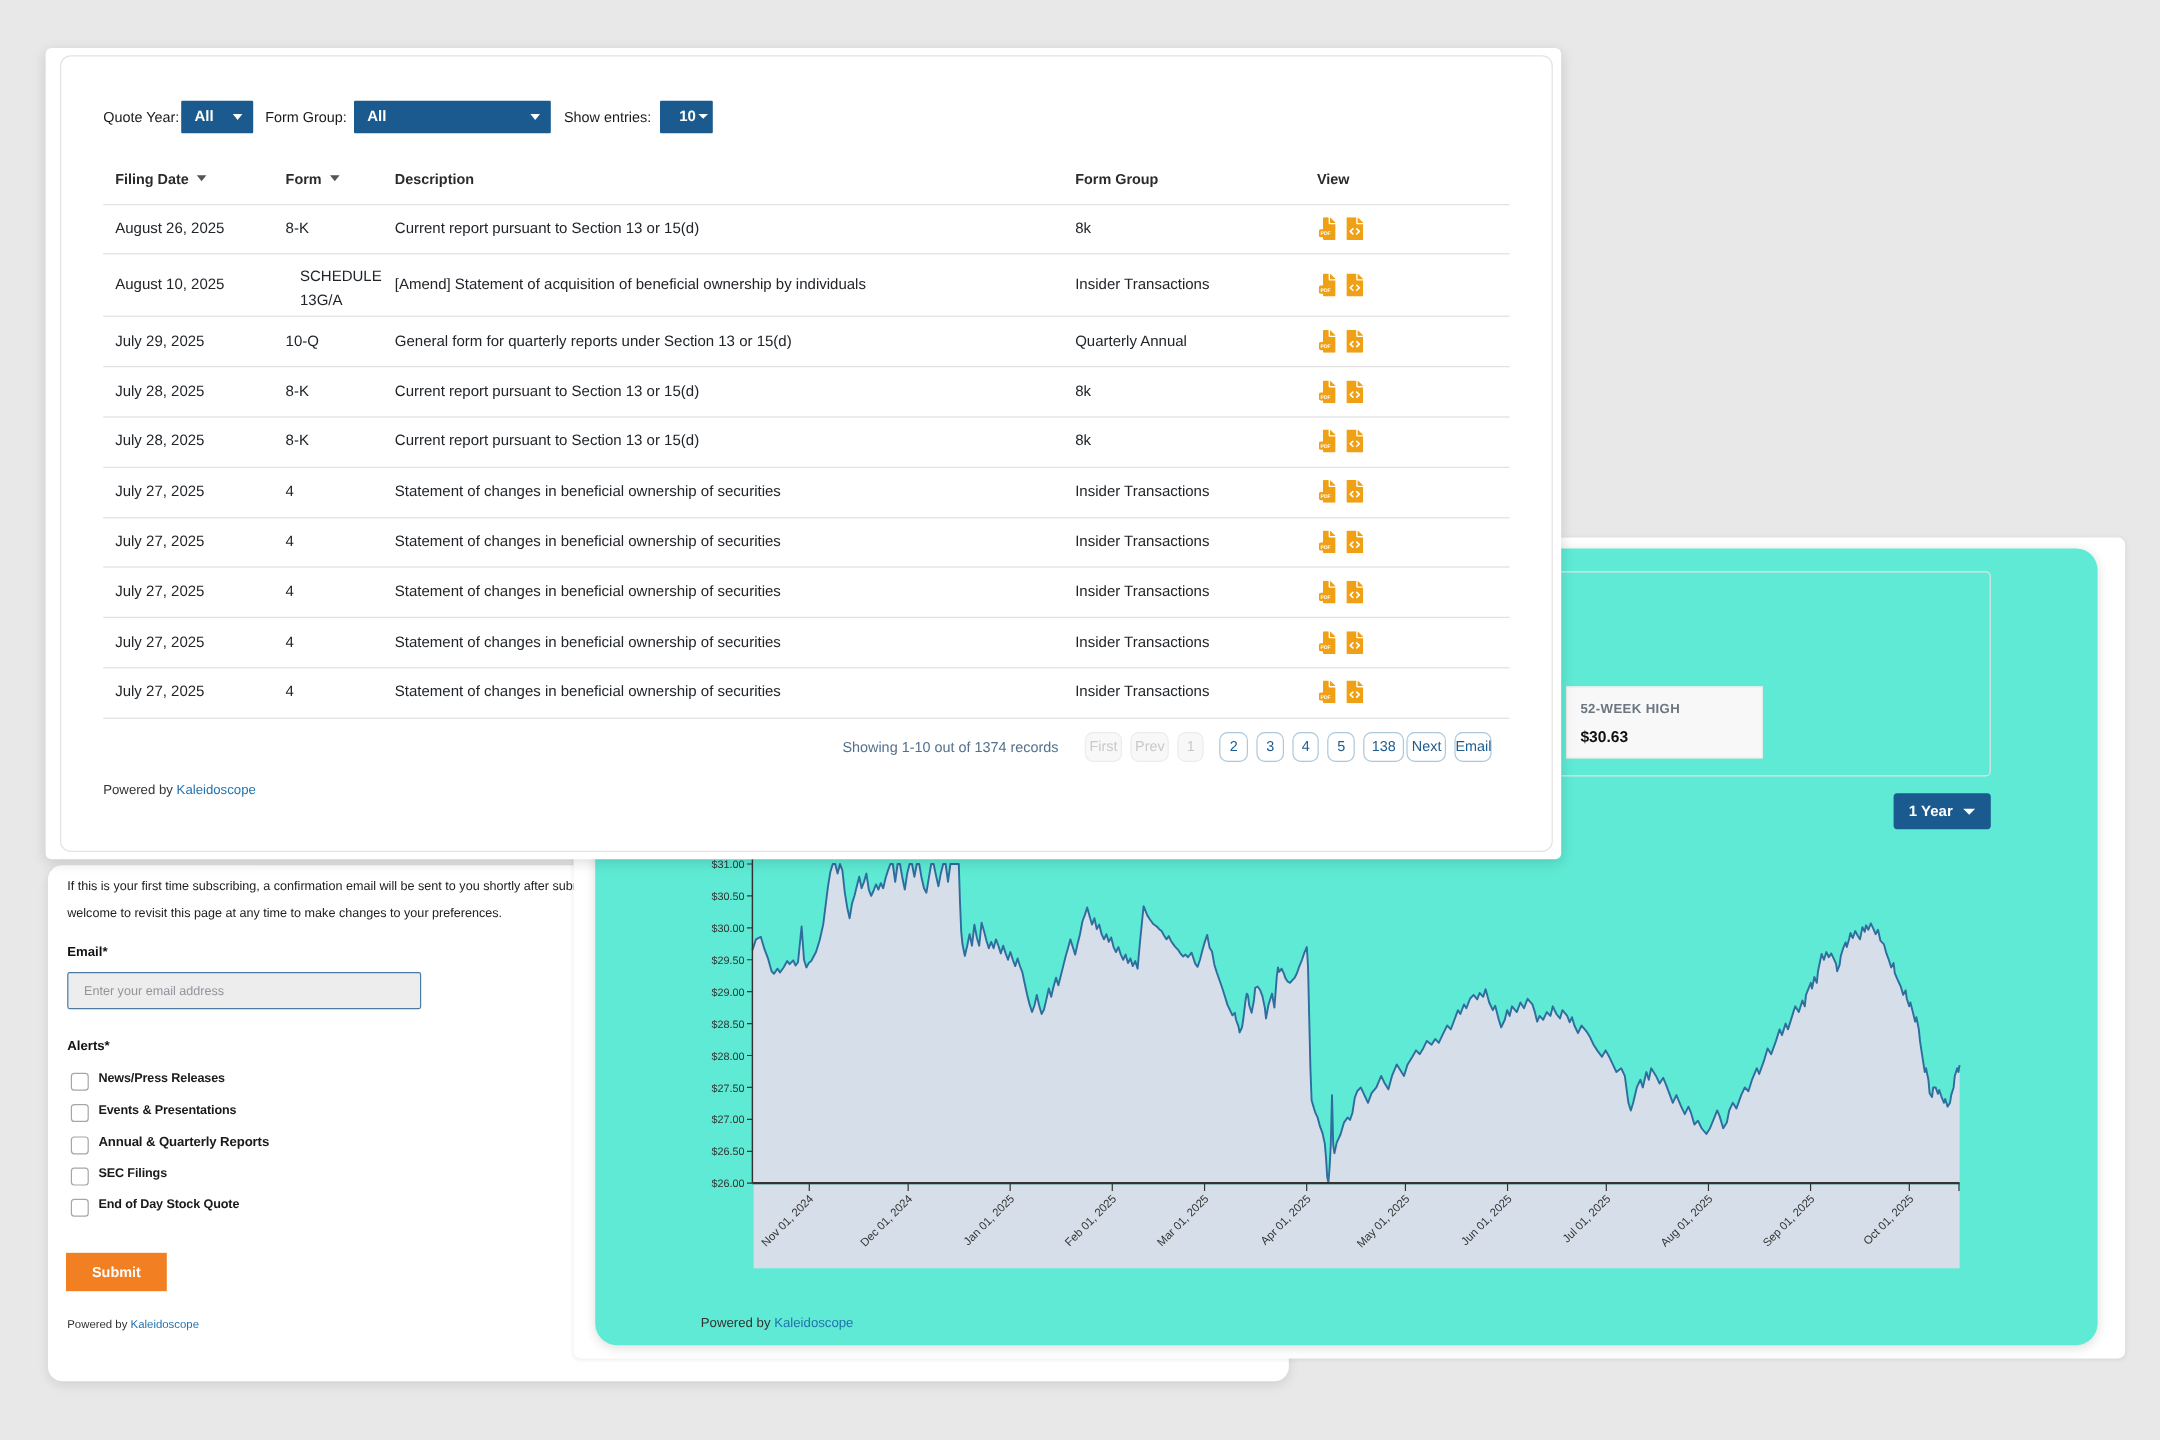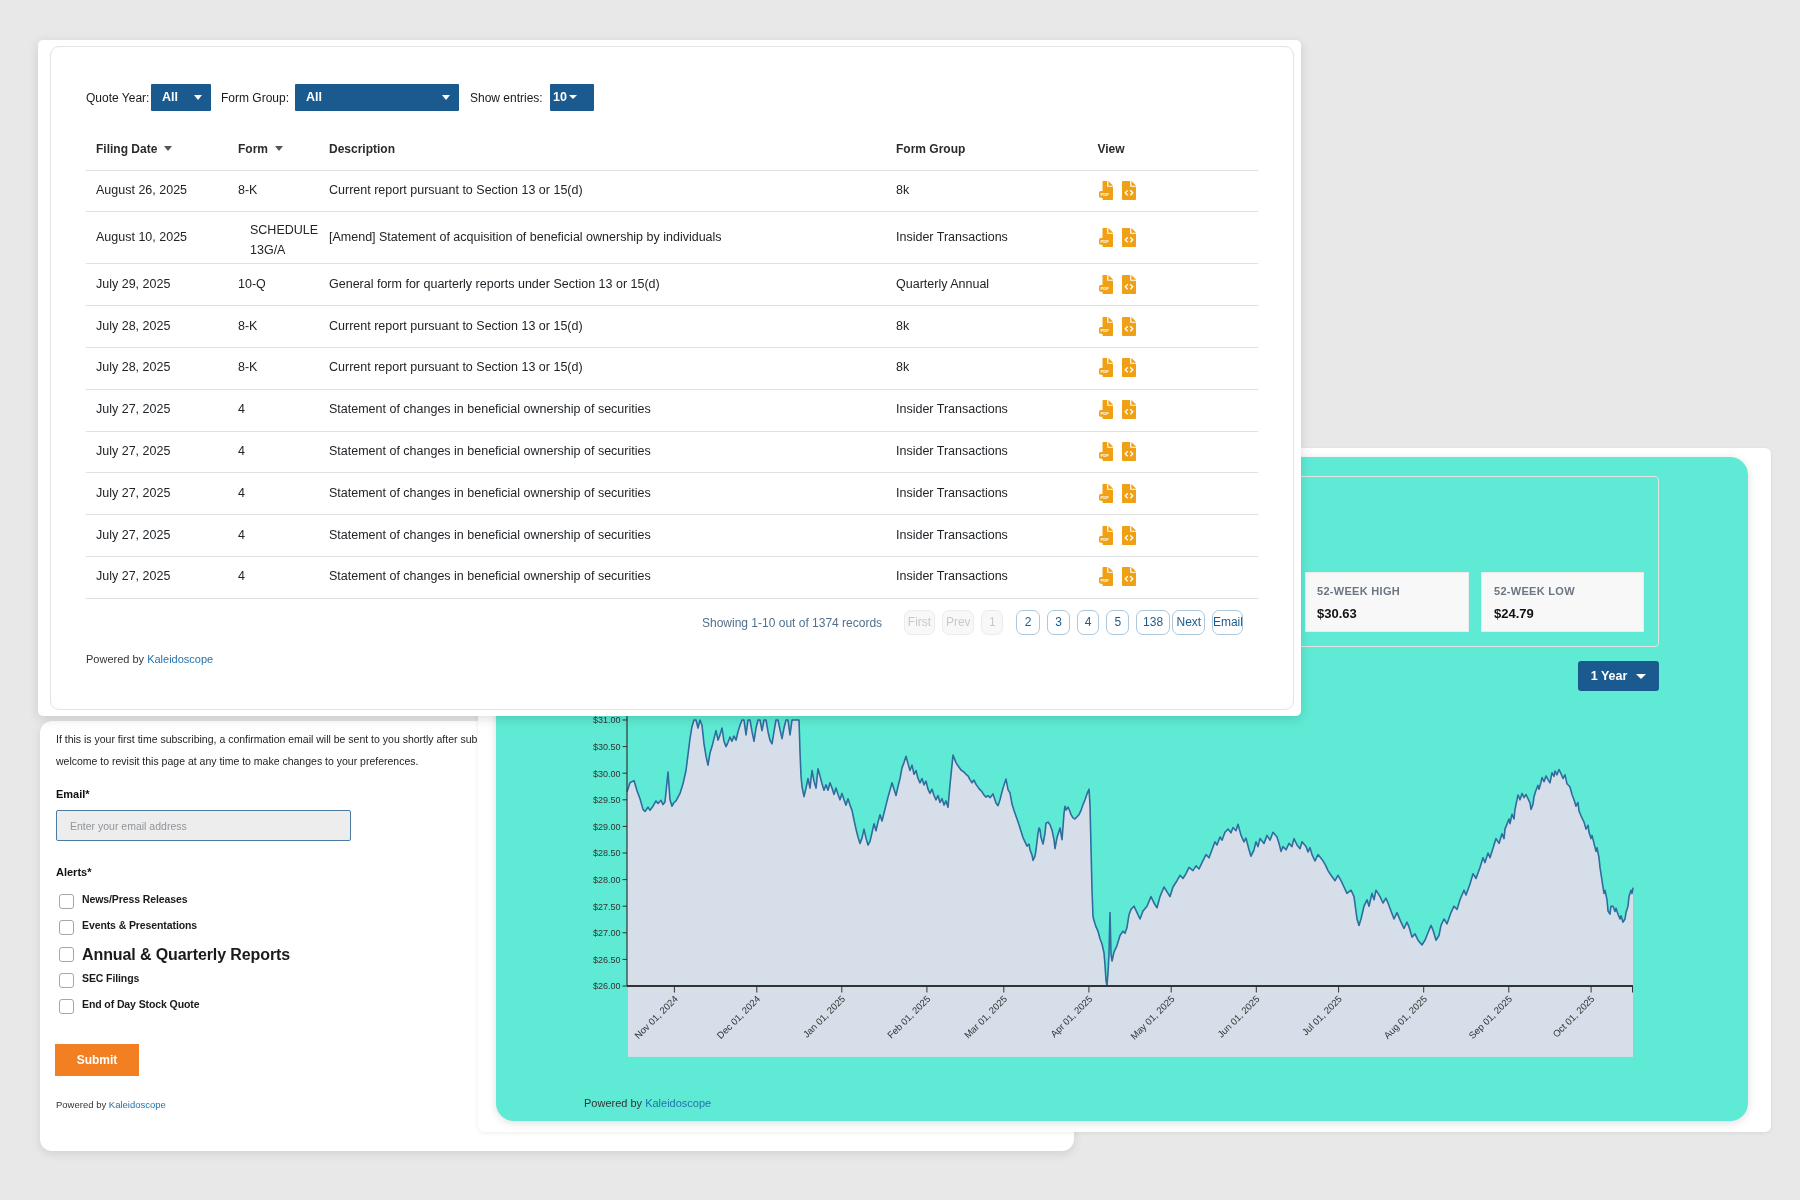--- a/index.html
+++ b/index.html
@@ -14,38 +14,34 @@
 <div style="position:absolute;left:40px;top:721px;width:1034px;height:430px;background:#fff;border-radius:12px;box-shadow:0 3px 10px rgba(0,0,0,0.10);z-index:10">
   <div style="position:absolute;left:16px;top:6.5px;font-size:10.5px;color:#222;line-height:22.4px;white-space:nowrap">If this is your first time subscribing, a confirmation email will be sent to you shortly after submitting. You are<br>welcome to revisit this page at any time to make changes to your preferences.</div>
   <div style="position:absolute;left:16px;top:67px;font-size:11px;font-weight:bold;color:#111">Email*</div>
   <div style="position:absolute;left:16px;top:89px;width:295px;height:31px;background:#ededed;border:1.5px solid #4d7aa3;border-radius:2px;display:flex;align-items:center;padding-left:13px;font-size:10.5px;color:#8f959b">Enter your email address</div>
   <div style="position:absolute;left:16px;top:145px;font-size:11px;font-weight:bold;color:#111">Alerts*</div>
   <div style="position:absolute;left:18.5px;top:172.8px;width:15px;height:15px;border:1.5px solid #a6a6a6;border-radius:3px;background:#fff"></div>
     <div style="position:absolute;left:42px;top:171.8px;font-size:10.5px;font-weight:bold;color:#1a1a1a;letter-spacing:-0.1px">News/Press Releases</div>
     <div style="position:absolute;left:18.5px;top:199.2px;width:15px;height:15px;border:1.5px solid #a6a6a6;border-radius:3px;background:#fff"></div>
     <div style="position:absolute;left:42px;top:198.2px;font-size:10.5px;font-weight:bold;color:#1a1a1a;letter-spacing:-0.1px">Events &amp; Presentations</div>
     <div style="position:absolute;left:18.5px;top:225.6px;width:15px;height:15px;border:1.5px solid #a6a6a6;border-radius:3px;background:#fff"></div>
-    <div style="position:absolute;left:42px;top:224.6px;font-size:16px;font-weight:bold;color:#1a1a1a;letter-spacing:-0.1px">Annual &amp; Quarterly Reports</div>
+    <div style="position:absolute;left:42px;top:224.6px;font-size:11px;font-weight:bold;color:#1a1a1a;letter-spacing:-0.1px">Annual &amp; Quarterly Reports</div>
     <div style="position:absolute;left:18.5px;top:252.0px;width:15px;height:15px;border:1.5px solid #a6a6a6;border-radius:3px;background:#fff"></div>
     <div style="position:absolute;left:42px;top:251.0px;font-size:10.5px;font-weight:bold;color:#1a1a1a;letter-spacing:-0.1px">SEC Filings</div>
     <div style="position:absolute;left:18.5px;top:278.4px;width:15px;height:15px;border:1.5px solid #a6a6a6;border-radius:3px;background:#fff"></div>
     <div style="position:absolute;left:42px;top:277.4px;font-size:10.5px;font-weight:bold;color:#1a1a1a;letter-spacing:-0.1px">End of Day Stock Quote</div>
   <div style="position:absolute;left:15px;top:323px;width:84px;height:32px;background:#f28022;color:#fff;font-weight:bold;font-size:12px;display:flex;align-items:center;justify-content:center">Submit</div>
   <div style="position:absolute;left:16px;top:378px;font-size:9.5px;color:#333">Powered by <span style="color:#2373ae">Kaleidoscope</span></div>
 </div>
 <div style="position:absolute;left:478px;top:448px;width:1293px;height:684px;background:#fff;border-radius:6px;box-shadow:0 1px 4px rgba(0,0,0,0.07);z-index:20"></div>
 <div style="position:absolute;left:496px;top:457px;width:1252px;height:664px;background:#5eead4;border-radius:18px;box-shadow:0 2px 9px rgba(0,0,0,0.13);z-index:25">
   <div style="position:absolute;left:14px;top:19px;width:1149px;height:171px;border:1px solid #e4e4e4;border-radius:4px"></div>
   <div style="position:absolute;left:809px;top:115px;width:164px;height:60px;background:#f8f8f8;border:1px solid #ebebeb">
     <div style="position:absolute;left:11px;top:11.5px;font-size:11px;font-weight:bold;color:#6b7681;letter-spacing:0.3px">52-WEEK HIGH</div>
     <div style="position:absolute;left:11px;top:33px;font-size:13px;font-weight:bold;color:#111">$30.63</div>
-  </div>
-  <div style="position:absolute;left:985px;top:115px;width:163px;height:60px;background:#f8f8f8;border:1px solid #ebebeb">
-    <div style="position:absolute;left:12px;top:11.5px;font-size:11px;font-weight:bold;color:#6b7681;letter-spacing:0.3px">52-WEEK LOW</div>
-    <div style="position:absolute;left:12px;top:33px;font-size:13px;font-weight:bold;color:#111">$24.79</div>
   </div>
   <div style="position:absolute;left:1082px;top:204px;width:81px;height:30px;background:#1a5a8e;border-radius:3px;color:#fff;font-weight:bold;font-size:12.5px;display:flex;align-items:center;justify-content:center;gap:9px">
       <span>1 Year</span>
       <span style="display:inline-block;width:0;height:0;border-left:5px solid transparent;border-right:5px solid transparent;border-top:5.5px solid #fff"></span>
     </div>
   <svg width="1252" height="664" viewBox="496 457 1252 664" style="position:absolute;left:0;top:0">
 <rect x="628" y="986.9" width="1005" height="70" fill="#d6dfe9"></rect>
 <path d="M627 791.8 L630 782.8 L634 780.6 L637 790.8 L640 798.7 L643 809.4 L645 811.5 L648 807.2 L650 810.4 L653 806.2 L656 800.9 L658 803.5 L661 800.3 L663 804.6 L665 801.9 L668 772.1 L670 799.8 L672 806.2 L674 802.5 L676 800.9 L678 797.1 L680 793.4 L683 783.8 L686 770.5 L688 754.6 L690 738.6 L692 726.4 L694 720.0 L696 720.0 L698 728.0 L700 720.0 L702 725.3 L704 743.9 L706 756.2 L708 765.2 L710 753.0 L712 746.6 L714 738.6 L716 730.6 L718 740.2 L720 734.9 L722 728.0 L724 741.3 L726 746.6 L728 742.3 L730 737.0 L732 741.3 L734 736.0 L736 740.2 L738 731.7 L740 725.3 L742 720.0 L744 720.0 L746 734.9 L748 720.0 L750 720.0 L752 731.7 L754 741.3 L756 728.0 L758 720.0 L760 720.0 L762 730.6 L764 720.0 L766 720.0 L768 731.7 L770 740.2 L772 743.9 L774 731.7 L776 720.0 L778 720.0 L780 729.6 L782 738.6 L784 728.0 L786 720.0 L788 720.0 L790 734.9 L792 720.0 L794 720.0 L796 720.0 L798 720.0 L799 720.0 L800 751.9 L801 775.9 L802 786.5 L804 796.6 L806 788.1 L808 778.5 L810 788.1 L812 770.5 L814 781.2 L816 788.1 L818 768.9 L820 775.9 L822 783.8 L824 790.2 L826 784.9 L828 790.2 L830 782.8 L832 788.1 L834 794.5 L836 788.1 L838 794.5 L840 799.8 L842 793.4 L844 799.8 L846 805.1 L848 798.7 L850 805.1 L852 810.4 L854 820.0 L856 829.1 L858 837.0 L860 843.4 L862 838.1 L864 829.1 L866 838.1 L868 845.0 L870 841.3 L872 832.8 L874 823.7 L876 830.7 L878 822.1 L880 814.7 L882 821.1 L884 813.1 L886 805.1 L888 797.1 L890 790.2 L892 782.8 L894 789.2 L896 795.5 L898 786.5 L900 778.5 L902 767.9 L904 762.6 L906 756.2 L908 763.6 L910 770.5 L912 765.2 L914 774.3 L916 770.5 L918 778.5 L920 782.8 L922 778.5 L924 784.9 L926 781.2 L928 789.2 L930 793.4 L932 789.2 L934 795.5 L936 799.8 L938 795.5 L940 802.5 L942 798.7 L944 805.1 L946 800.9 L948 807.2 L950 784.9 L953 755.1 L956 762.6 L958 765.8 L961 770.0 L964 772.1 L966 774.3 L968 775.9 L970 779.6 L972 782.8 L974 780.1 L976 784.4 L979 788.6 L982 791.8 L984 795.0 L986 797.1 L988 795.5 L990 797.7 L993 793.9 L996 803.0 L998 805.7 L1000 799.8 L1002 791.8 L1004 784.9 L1006 779.1 L1008 789.7 L1010 792.9 L1012 804.1 L1014 810.4 L1017 819.0 L1019 824.8 L1021 831.2 L1023 837.6 L1025 841.8 L1027 846.1 L1029 844.0 L1030 849.8 L1032 855.1 L1033 860.4 L1035 856.2 L1036 849.8 L1038 833.3 L1039 828.0 L1040 829.6 L1041 837.6 L1043 844.0 L1045 833.3 L1046 823.2 L1048 822.1 L1050 824.8 L1052 830.1 L1054 839.7 L1055 848.7 L1057 837.6 L1059 831.2 L1060 828.0 L1062 839.7 L1064 813.6 L1065 806.2 L1066 809.9 L1068 807.2 L1070 811.5 L1071 814.7 L1073 817.9 L1075 819.0 L1077 816.8 L1079 814.7 L1081 810.4 L1083 804.6 L1085 799.8 L1087 793.9 L1089 789.2 L1090 805.1 L1091 847.7 L1092 890.2 L1093 916.8 L1095 923.8 L1096 926.9 L1098 931.2 L1100 938.7 L1102 944.0 L1104 953.0 L1105 964.7 L1106 980.7 L1107 985.5 L1108 972.7 L1109 954.1 L1110 912.6 L1111 954.1 L1112 961.0 L1114 952.0 L1117 945.6 L1120 935.5 L1123 931.2 L1125 933.3 L1127 927.5 L1129 914.7 L1131 909.4 L1134 906.2 L1137 912.6 L1140 919.0 L1143 911.0 L1147 906.2 L1151 896.6 L1154 903.0 L1157 907.8 L1160 896.6 L1164 887.0 L1167 891.8 L1170 896.6 L1173 887.0 L1177 880.7 L1180 875.3 L1183 878.5 L1186 873.7 L1189 867.4 L1193 870.6 L1196 865.8 L1199 869.0 L1202 862.6 L1206 854.6 L1209 857.8 L1212 849.8 L1215 841.8 L1217 845.0 L1220 837.0 L1222 840.2 L1225 832.3 L1228 829.1 L1231 832.8 L1233 827.5 L1236 830.7 L1238 824.3 L1241 835.4 L1244 841.8 L1246 838.1 L1249 849.8 L1251 856.2 L1254 849.8 L1256 841.8 L1258 846.6 L1260 838.6 L1264 843.4 L1267 835.4 L1270 840.2 L1273 832.3 L1277 837.0 L1279 843.4 L1281 851.4 L1283 846.6 L1286 849.8 L1289 843.4 L1292 846.6 L1294 838.6 L1297 845.0 L1300 848.7 L1302 841.8 L1306 846.6 L1308 851.9 L1310 847.7 L1312 854.6 L1315 861.0 L1318 854.6 L1322 859.4 L1325 864.2 L1328 870.6 L1331 875.3 L1335 880.7 L1338 875.3 L1341 880.7 L1344 887.0 L1347 893.4 L1351 890.2 L1354 896.6 L1357 919.0 L1359 925.4 L1361 919.0 L1364 906.2 L1367 899.8 L1369 906.2 L1372 893.4 L1374 899.8 L1376 890.2 L1380 896.6 L1383 903.0 L1386 898.2 L1388 903.0 L1391 911.0 L1394 919.0 L1397 912.6 L1401 922.2 L1404 928.5 L1407 922.2 L1409 926.9 L1412 937.1 L1415 933.9 L1418 940.2 L1422 945.0 L1425 940.2 L1428 932.8 L1431 925.4 L1433 930.1 L1436 940.2 L1439 935.5 L1441 925.4 L1444 919.0 L1447 923.8 L1451 912.6 L1454 906.2 L1457 909.4 L1460 899.8 L1464 890.2 L1466 895.0 L1470 883.9 L1473 873.7 L1476 878.5 L1480 867.4 L1483 857.8 L1485 862.6 L1488 853.0 L1490 857.8 L1493 848.2 L1496 838.6 L1499 843.4 L1502 833.8 L1504 838.6 L1505 829.1 L1509 819.0 L1510 823.7 L1512 814.2 L1514 819.0 L1515 809.4 L1517 799.8 L1518 795.0 L1520 799.8 L1522 793.4 L1524 797.7 L1526 794.5 L1528 798.7 L1530 803.0 L1531 809.4 L1533 804.1 L1534 796.6 L1536 790.2 L1538 785.4 L1539 789.2 L1541 782.2 L1542 777.5 L1544 781.7 L1546 775.9 L1548 779.6 L1550 782.8 L1552 772.7 L1554 776.4 L1555 771.1 L1557 774.8 L1559 769.5 L1561 773.7 L1563 778.5 L1565 774.8 L1567 783.8 L1570 787.0 L1572 794.5 L1574 799.8 L1576 806.2 L1578 802.5 L1579 811.0 L1581 815.8 L1583 820.0 L1584 822.1 L1586 829.1 L1588 825.3 L1589 832.3 L1591 838.6 L1592 835.4 L1594 843.4 L1596 851.4 L1597 847.7 L1599 857.8 L1600 867.4 L1602 880.7 L1604 893.4 L1605 890.2 L1607 899.8 L1608 911.0 L1610 914.2 L1611 906.2 L1613 906.2 L1615 911.5 L1616 908.3 L1618 914.2 L1620 919.0 L1621 915.8 L1623 922.2 L1625 919.0 L1626 912.6 L1628 906.2 L1629 896.6 L1631 890.2 L1632 893.4 L1633 887.6 L1633 986 L627 986 Z" fill="#d6dfe9"></path>
 <path d="M627 791.8 L630 782.8 L634 780.6 L637 790.8 L640 798.7 L643 809.4 L645 811.5 L648 807.2 L650 810.4 L653 806.2 L656 800.9 L658 803.5 L661 800.3 L663 804.6 L665 801.9 L668 772.1 L670 799.8 L672 806.2 L674 802.5 L676 800.9 L678 797.1 L680 793.4 L683 783.8 L686 770.5 L688 754.6 L690 738.6 L692 726.4 L694 720.0 L696 720.0 L698 728.0 L700 720.0 L702 725.3 L704 743.9 L706 756.2 L708 765.2 L710 753.0 L712 746.6 L714 738.6 L716 730.6 L718 740.2 L720 734.9 L722 728.0 L724 741.3 L726 746.6 L728 742.3 L730 737.0 L732 741.3 L734 736.0 L736 740.2 L738 731.7 L740 725.3 L742 720.0 L744 720.0 L746 734.9 L748 720.0 L750 720.0 L752 731.7 L754 741.3 L756 728.0 L758 720.0 L760 720.0 L762 730.6 L764 720.0 L766 720.0 L768 731.7 L770 740.2 L772 743.9 L774 731.7 L776 720.0 L778 720.0 L780 729.6 L782 738.6 L784 728.0 L786 720.0 L788 720.0 L790 734.9 L792 720.0 L794 720.0 L796 720.0 L798 720.0 L799 720.0 L800 751.9 L801 775.9 L802 786.5 L804 796.6 L806 788.1 L808 778.5 L810 788.1 L812 770.5 L814 781.2 L816 788.1 L818 768.9 L820 775.9 L822 783.8 L824 790.2 L826 784.9 L828 790.2 L830 782.8 L832 788.1 L834 794.5 L836 788.1 L838 794.5 L840 799.8 L842 793.4 L844 799.8 L846 805.1 L848 798.7 L850 805.1 L852 810.4 L854 820.0 L856 829.1 L858 837.0 L860 843.4 L862 838.1 L864 829.1 L866 838.1 L868 845.0 L870 841.3 L872 832.8 L874 823.7 L876 830.7 L878 822.1 L880 814.7 L882 821.1 L884 813.1 L886 805.1 L888 797.1 L890 790.2 L892 782.8 L894 789.2 L896 795.5 L898 786.5 L900 778.5 L902 767.9 L904 762.6 L906 756.2 L908 763.6 L910 770.5 L912 765.2 L914 774.3 L916 770.5 L918 778.5 L920 782.8 L922 778.5 L924 784.9 L926 781.2 L928 789.2 L930 793.4 L932 789.2 L934 795.5 L936 799.8 L938 795.5 L940 802.5 L942 798.7 L944 805.1 L946 800.9 L948 807.2 L950 784.9 L953 755.1 L956 762.6 L958 765.8 L961 770.0 L964 772.1 L966 774.3 L968 775.9 L970 779.6 L972 782.8 L974 780.1 L976 784.4 L979 788.6 L982 791.8 L984 795.0 L986 797.1 L988 795.5 L990 797.7 L993 793.9 L996 803.0 L998 805.7 L1000 799.8 L1002 791.8 L1004 784.9 L1006 779.1 L1008 789.7 L1010 792.9 L1012 804.1 L1014 810.4 L1017 819.0 L1019 824.8 L1021 831.2 L1023 837.6 L1025 841.8 L1027 846.1 L1029 844.0 L1030 849.8 L1032 855.1 L1033 860.4 L1035 856.2 L1036 849.8 L1038 833.3 L1039 828.0 L1040 829.6 L1041 837.6 L1043 844.0 L1045 833.3 L1046 823.2 L1048 822.1 L1050 824.8 L1052 830.1 L1054 839.7 L1055 848.7 L1057 837.6 L1059 831.2 L1060 828.0 L1062 839.7 L1064 813.6 L1065 806.2 L1066 809.9 L1068 807.2 L1070 811.5 L1071 814.7 L1073 817.9 L1075 819.0 L1077 816.8 L1079 814.7 L1081 810.4 L1083 804.6 L1085 799.8 L1087 793.9 L1089 789.2 L1090 805.1 L1091 847.7 L1092 890.2 L1093 916.8 L1095 923.8 L1096 926.9 L1098 931.2 L1100 938.7 L1102 944.0 L1104 953.0 L1105 964.7 L1106 980.7 L1107 985.5 L1108 972.7 L1109 954.1 L1110 912.6 L1111 954.1 L1112 961.0 L1114 952.0 L1117 945.6 L1120 935.5 L1123 931.2 L1125 933.3 L1127 927.5 L1129 914.7 L1131 909.4 L1134 906.2 L1137 912.6 L1140 919.0 L1143 911.0 L1147 906.2 L1151 896.6 L1154 903.0 L1157 907.8 L1160 896.6 L1164 887.0 L1167 891.8 L1170 896.6 L1173 887.0 L1177 880.7 L1180 875.3 L1183 878.5 L1186 873.7 L1189 867.4 L1193 870.6 L1196 865.8 L1199 869.0 L1202 862.6 L1206 854.6 L1209 857.8 L1212 849.8 L1215 841.8 L1217 845.0 L1220 837.0 L1222 840.2 L1225 832.3 L1228 829.1 L1231 832.8 L1233 827.5 L1236 830.7 L1238 824.3 L1241 835.4 L1244 841.8 L1246 838.1 L1249 849.8 L1251 856.2 L1254 849.8 L1256 841.8 L1258 846.6 L1260 838.6 L1264 843.4 L1267 835.4 L1270 840.2 L1273 832.3 L1277 837.0 L1279 843.4 L1281 851.4 L1283 846.6 L1286 849.8 L1289 843.4 L1292 846.6 L1294 838.6 L1297 845.0 L1300 848.7 L1302 841.8 L1306 846.6 L1308 851.9 L1310 847.7 L1312 854.6 L1315 861.0 L1318 854.6 L1322 859.4 L1325 864.2 L1328 870.6 L1331 875.3 L1335 880.7 L1338 875.3 L1341 880.7 L1344 887.0 L1347 893.4 L1351 890.2 L1354 896.6 L1357 919.0 L1359 925.4 L1361 919.0 L1364 906.2 L1367 899.8 L1369 906.2 L1372 893.4 L1374 899.8 L1376 890.2 L1380 896.6 L1383 903.0 L1386 898.2 L1388 903.0 L1391 911.0 L1394 919.0 L1397 912.6 L1401 922.2 L1404 928.5 L1407 922.2 L1409 926.9 L1412 937.1 L1415 933.9 L1418 940.2 L1422 945.0 L1425 940.2 L1428 932.8 L1431 925.4 L1433 930.1 L1436 940.2 L1439 935.5 L1441 925.4 L1444 919.0 L1447 923.8 L1451 912.6 L1454 906.2 L1457 909.4 L1460 899.8 L1464 890.2 L1466 895.0 L1470 883.9 L1473 873.7 L1476 878.5 L1480 867.4 L1483 857.8 L1485 862.6 L1488 853.0 L1490 857.8 L1493 848.2 L1496 838.6 L1499 843.4 L1502 833.8 L1504 838.6 L1505 829.1 L1509 819.0 L1510 823.7 L1512 814.2 L1514 819.0 L1515 809.4 L1517 799.8 L1518 795.0 L1520 799.8 L1522 793.4 L1524 797.7 L1526 794.5 L1528 798.7 L1530 803.0 L1531 809.4 L1533 804.1 L1534 796.6 L1536 790.2 L1538 785.4 L1539 789.2 L1541 782.2 L1542 777.5 L1544 781.7 L1546 775.9 L1548 779.6 L1550 782.8 L1552 772.7 L1554 776.4 L1555 771.1 L1557 774.8 L1559 769.5 L1561 773.7 L1563 778.5 L1565 774.8 L1567 783.8 L1570 787.0 L1572 794.5 L1574 799.8 L1576 806.2 L1578 802.5 L1579 811.0 L1581 815.8 L1583 820.0 L1584 822.1 L1586 829.1 L1588 825.3 L1589 832.3 L1591 838.6 L1592 835.4 L1594 843.4 L1596 851.4 L1597 847.7 L1599 857.8 L1600 867.4 L1602 880.7 L1604 893.4 L1605 890.2 L1607 899.8 L1608 911.0 L1610 914.2 L1611 906.2 L1613 906.2 L1615 911.5 L1616 908.3 L1618 914.2 L1620 919.0 L1621 915.8 L1623 922.2 L1625 919.0 L1626 912.6 L1628 906.2 L1629 896.6 L1631 890.2 L1632 893.4 L1633 887.6" fill="none" stroke="#2e6d9e" stroke-width="1.6" stroke-linejoin="round"></path>
 <line x1="627" y1="716" x2="627" y2="986" stroke="#333" stroke-width="1.2"></line>
@@ -107,21 +103,21 @@
       <span style="margin-left:11px">All</span>
       <span style="position:absolute;right:9px;top:11.5px;width:0;height:0;border-left:4.7px solid transparent;border-right:4.7px solid transparent;border-top:5px solid #fff"></span>
     </div>
   <div class="ctl" style="left:183px">Form Group:</div>
   <div class="bluesel" style="left:257px;top:43.5px;width:164px">
       <span style="margin-left:11px">All</span>
       <span style="position:absolute;right:9px;top:11.5px;width:0;height:0;border-left:4.7px solid transparent;border-right:4.7px solid transparent;border-top:5px solid #fff"></span>
     </div>
   <div class="ctl" style="left:432px">Show entries:</div>
   <div class="bluesel" style="left:512px;top:43.5px;width:44px">
-      <span style="margin-left:3px">10</span>
+      <span style="margin-left:16px">10</span>
       <span style="margin-left:2px;width:0;height:0;border-left:4.2px solid transparent;border-right:4.2px solid transparent;border-top:4.6px solid #fff"></span>
     </div>
   <div style="position:absolute;left:48px;top:129.6px;width:1172px;height:1px;background:#e0e0e0"></div>
 <div style="position:absolute;left:48px;top:171.1px;width:1172px;height:1px;background:#e0e0e0"></div>
 <div style="position:absolute;left:48px;top:223.3px;width:1172px;height:1px;background:#e0e0e0"></div>
 <div style="position:absolute;left:48px;top:265.1px;width:1172px;height:1px;background:#e0e0e0"></div>
 <div style="position:absolute;left:48px;top:306.9px;width:1172px;height:1px;background:#e0e0e0"></div>
 <div style="position:absolute;left:48px;top:348.7px;width:1172px;height:1px;background:#e0e0e0"></div>
 <div style="position:absolute;left:48px;top:390.5px;width:1172px;height:1px;background:#e0e0e0"></div>
 <div style="position:absolute;left:48px;top:432.3px;width:1172px;height:1px;background:#e0e0e0"></div>

